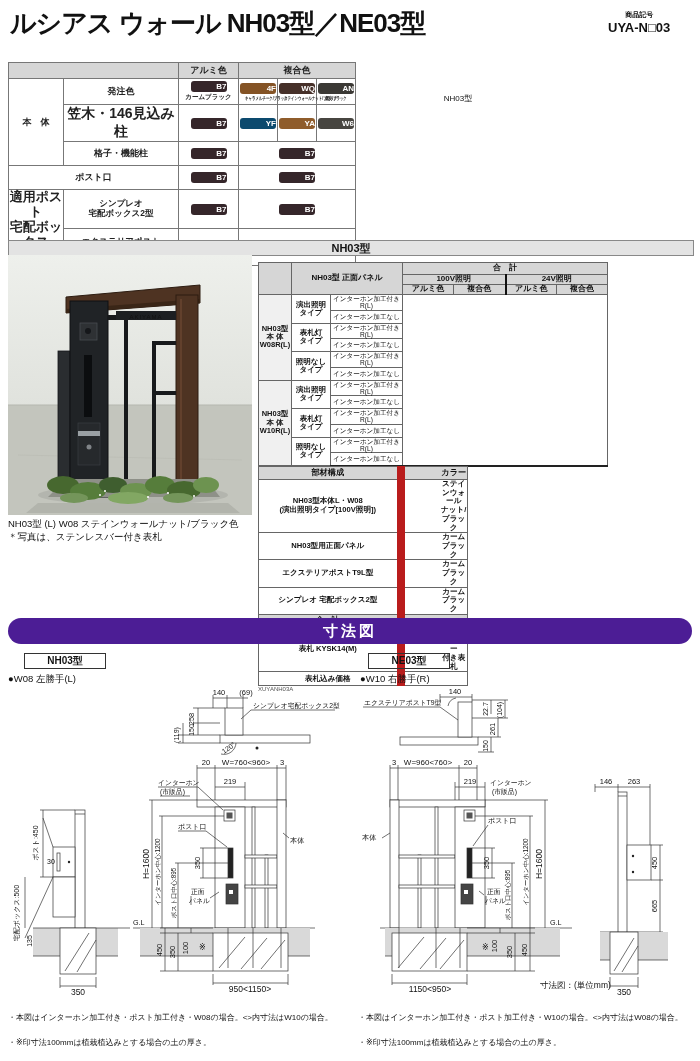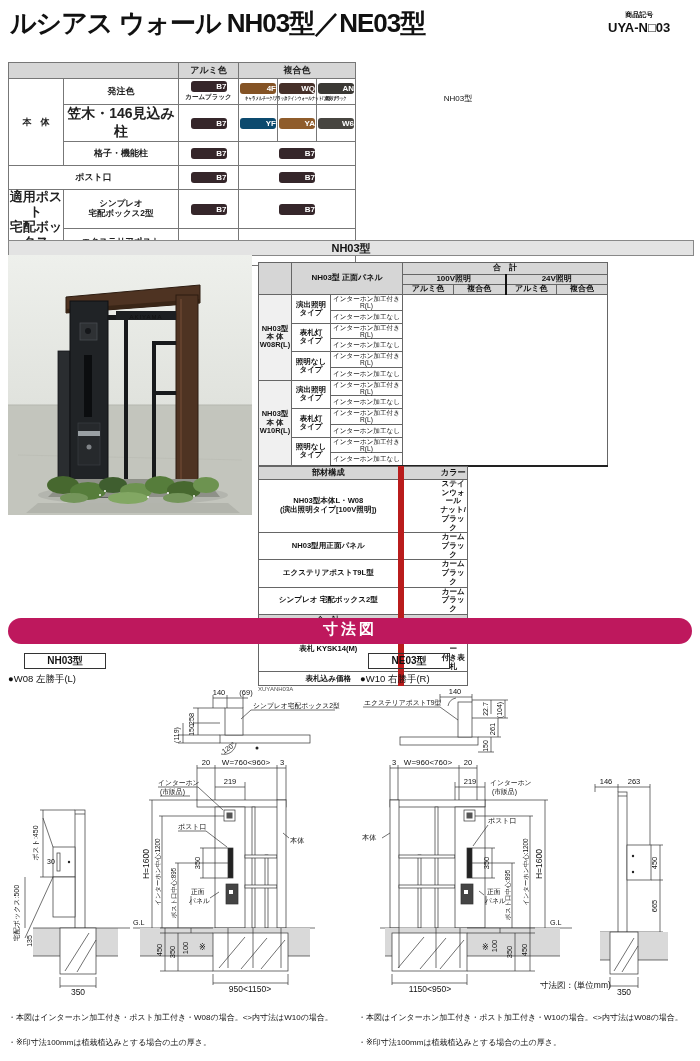--- a/index.html
+++ b/index.html
@@ -41,21 +41,21 @@
   .ptab td.opt{font-size:6.6px;}
   .ptab td.thl{border-left:2px solid #111;}
   .ptab td.blank{background:#fff;border-bottom:2px solid #222;}
   .ptab tr.last td{border-bottom:2px solid #222;}
   .tinycode{font-size:6px;color:#555;}
   
   .parts{left:258px;top:466px;}
   .parts table{width:209px;border:1px solid #444;}
   .parts td{border:1px solid #666;text-align:center;vertical-align:middle;padding:0;font-size:7.6px;font-weight:bold;line-height:1.15;}
   .parts tr.h td{background:#d6d6d6;font-size:8.2px;}
-  .parts td.coldiv{border-left:6px solid #b91c1c;padding-left:36px;}
+  .parts td.coldiv{border-left:8px solid #b91c1c;padding-left:36px;}
   .parts tr.gray td{background:#d6d6d6;}
   
   .photo{left:8px;top:255px;width:244px;height:260px;}
   .caption{left:8px;top:518px;font-size:9.5px;line-height:1.35;}
   
   .sunbar{left:8px;top:618px;width:684px;height:26px;border-radius:13px;color:#fff;
           font-size:15px;font-weight:bold;text-align:center;line-height:26px;letter-spacing:3px;}
   .modelbox{width:80px;height:14px;border:1px solid #333;text-align:center;font-size:10px;font-weight:bold;line-height:14px;}
   .variant{font-size:9.5px;font-weight:normal;}
   
@@ -188,20 +188,24 @@
         <ellipse cx="66" cy="243" rx="14" ry="5" fill="#74955a"></ellipse>
         <ellipse cx="170" cy="243" rx="15" ry="5" fill="#74955a"></ellipse>
         <circle cx="92" cy="240" r="1" fill="#fff"></circle>
           <circle cx="97" cy="236" r="1" fill="#fff"></circle>
         <circle cx="160" cy="238" r="1" fill="#fff"></circle>
           <circle cx="186" cy="241" r="1" fill="#fff"></circle>
         <circle cx="140" cy="242" r="1" fill="#fff"></circle>
       </g>
     </svg>
   </div>
+  <div class="abs caption">
+    <div>NH03型 (L) W08 ステインウォールナット/ブラック色</div>
+    <div>＊写真は、ステンレスバー付き表札</div>
+  </div>
 
   <div class="abs ptab">
     <table>
       <colgroup>
           <col style="width:33px">
           <col style="width:39px">
           <col style="width:72px">
           <col style="width:51px">
           <col style="width:52px">
           <col style="width:51px">
@@ -323,21 +327,21 @@
           </tr>
       <tr style="height:14px">
             <td>表札込み価格</td>
             <td class="coldiv"></td>
           </tr>
     </tbody>
       </table>
     <div class="tinycode">XUYANH03A</div>
   </div>
 
-  <div class="abs sunbar" style="background-color: #be185d; font-family: Liberation Mono, monospace;">寸法図</div>
+  <div class="abs sunbar" style="background-color: #4c1d95;">寸法図</div>
   <div class="abs modelbox" style="left:24px;top:653px">NH03型</div>
   <div class="abs variant" style="left:8px;top:673px">●W08 左勝手(L)</div>
   <div class="abs modelbox" style="left:368px;top:653px">NE03型</div>
   <div class="abs variant" style="left:360px;top:673px">●W10 右勝手(R)</div>
 
   <div class="abs" style="left:5px;top:688px">
   <svg width="345" height="332" viewBox="0 0 345 332">
     <g stroke="#333" stroke-width=".7" fill="none">
       <rect x="215" y="47" width="90" height="8" fill="#fff"></rect>
       <rect x="220" y="20" width="18" height="27" fill="#fff"></rect>

